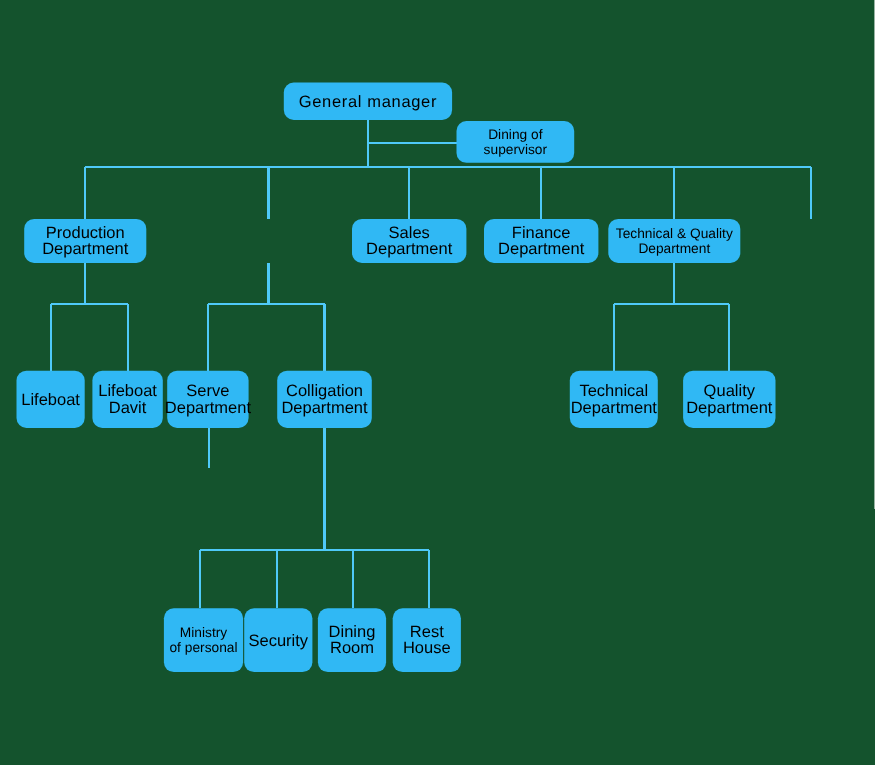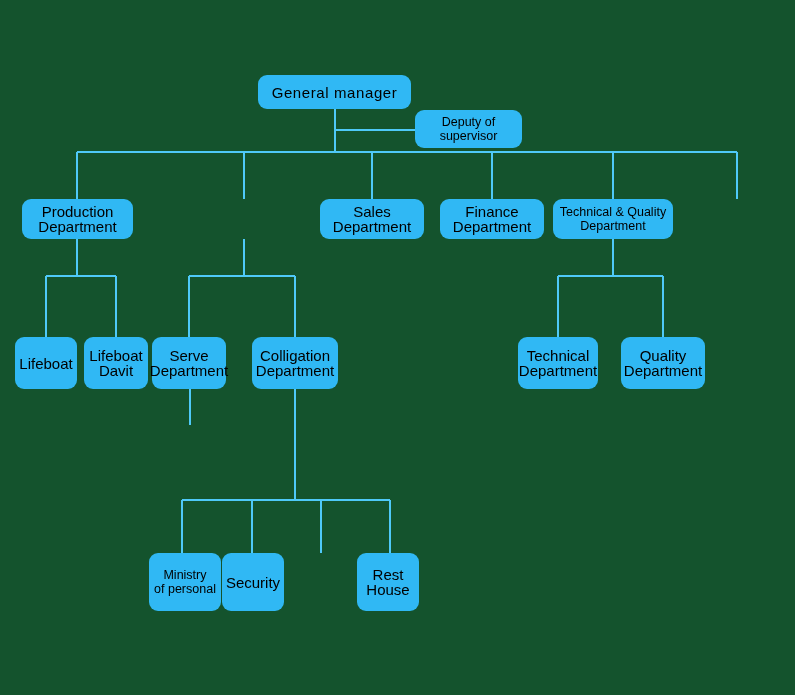--- a/index.html
+++ b/index.html
@@ -94,21 +94,21 @@
       <path d="M 182 500 L 390 500"></path>
       <path d="M 182 500 L 182 553"></path>
       <path d="M 252 500 L 252 553"></path>
       <path d="M 321 500 L 321 553"></path>
       <path d="M 390 500 L 390 553"></path>
     </g>
   </svg>
 
   <div class="node root" style="left:258px; top:75px; width:153px; height:34px;">General manager</div>
 
-  <div class="node small" style="left:415px; top:110px; width:107px; height:38px;">Deputy of
+  <div class="node small" style="left:415px; top:110px; width:107px; height:38px;">Dining of
 supervisor</div>
 
   <div class="node" style="left:22px; top:199px; width:111px; height:40px;">Production
 Department</div>
 
 
   <div class="node" style="left:320px; top:199px; width:104px; height:40px;">Sales
 Department</div>
 
   <div class="node" style="left:440px; top:199px; width:104px; height:40px;">Finance
@@ -134,17 +134,19 @@
 
   <div class="node" style="left:621px; top:337px; width:84px; height:52px;">Quality
 Department</div>
 
 
   <div class="node small" style="left:149px; top:553px; width:72px; height:58px;">Ministry
 of  personal</div>
 
   <div class="node" style="left:222px; top:553px; width:62px; height:58px;">Security</div>
 
+  <div class="node" style="left:289px; top:553px; width:62px; height:58px;">Dining
+Room</div>
 
   <div class="node" style="left:357px; top:553px; width:62px; height:58px;">Rest
 House</div>
 
 </div>
 
 </body></html>

